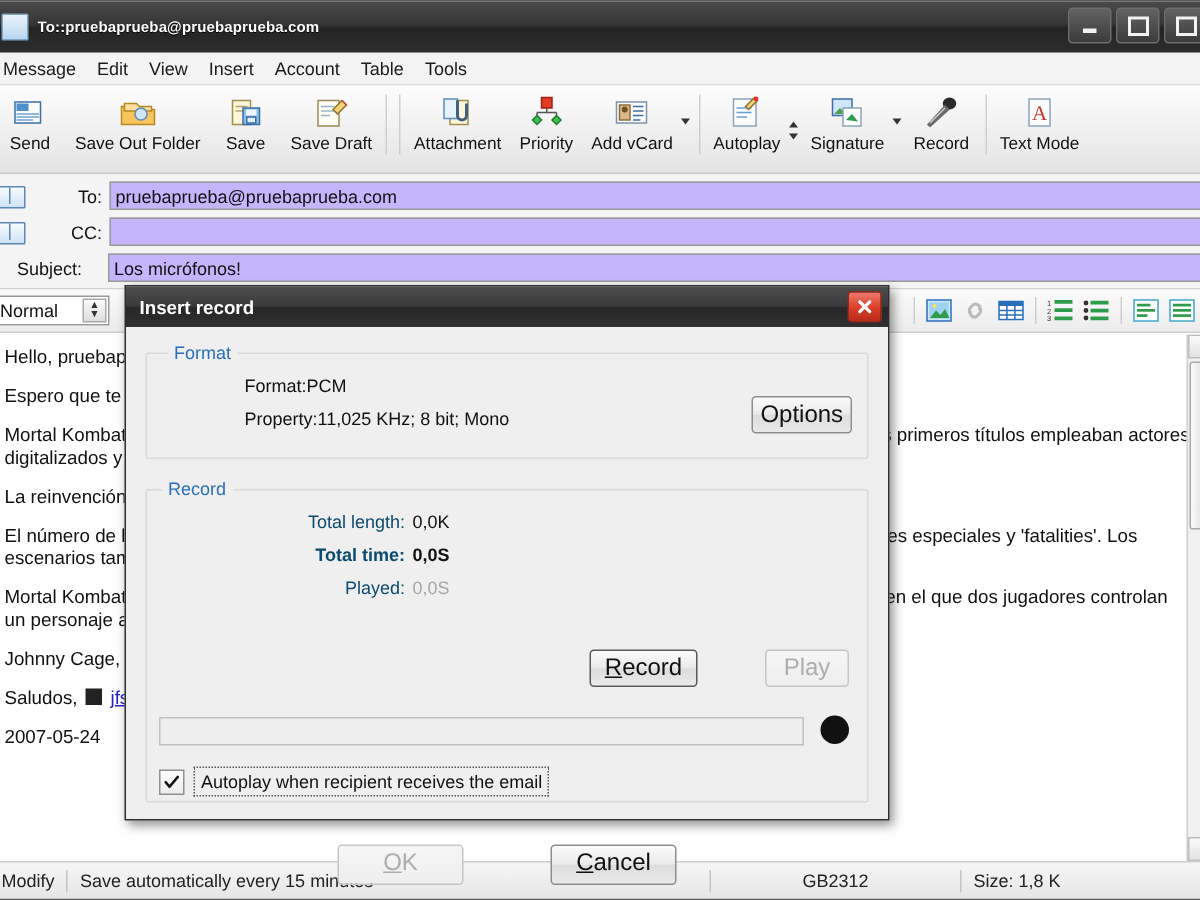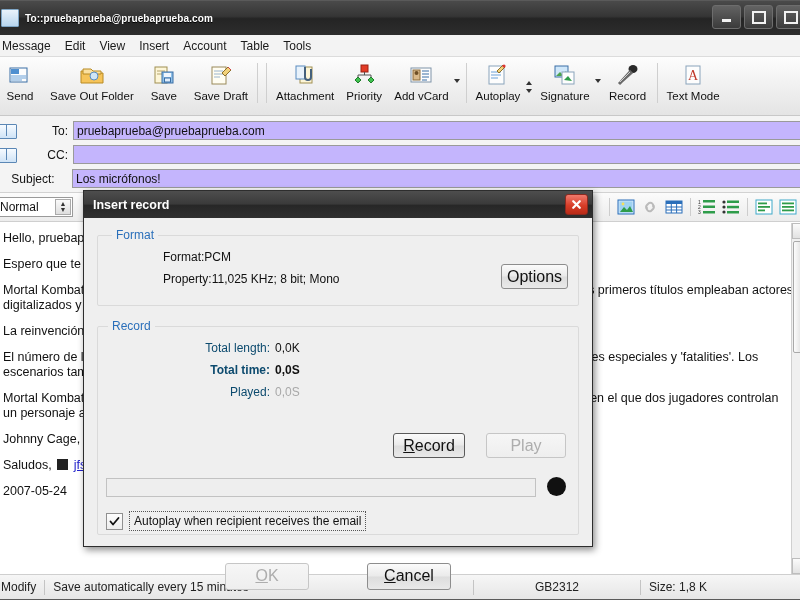--- a/index.html
+++ b/index.html
@@ -101,21 +101,21 @@
   .rvalue.dim{color:#a8a8a8;}
 
   .btn{border:1px solid #8d8d8d;border-radius:3px;background:linear-gradient(to bottom,#fbfbfb,#eaeaea 48%,#dddddd 52%,#e9e9e9);
        font-size:16px;color:#111;display:flex;align-items:center;justify-content:center;font-family:inherit;}
   .btn.focus{border:1.5px solid #5a5a5a;}
   .btn.disabled{color:#adadad;border-color:#c6c6c6;background:linear-gradient(to bottom,#f6f6f6,#eeeeee);}
   .btn u{text-decoration:underline;}
 
   .opt-btn{position:absolute;right:10px;top:22px;width:67px;height:25px;}
   .rec-btn{position:absolute;right:113px;top:100px;width:72px;height:25px;}
-  .play-btn{position:absolute;right:12px;top:100px;width:80px;height:25px;}
+  .play-btn{position:absolute;right:12px;top:100px;width:56px;height:25px;}
 
   .progress{position:absolute;left:8px;top:145px;width:430px;height:19px;background:#eeeeee;
             border:1px solid #c2c2c2;box-sizing:border-box;}
   .reclamp{position:absolute;right:12px;top:144px;width:19px;height:19px;border-radius:50%;background:#111;}
 
   .chk-row{position:absolute;left:8px;top:178px;display:flex;align-items:center;}
   .chk-box{width:15px;height:15px;background:linear-gradient(#fdfdfd,#ededed);border:1px solid #909090;
            display:flex;align-items:center;justify-content:center;margin-right:6px;}
   .chk-label{border:1px dotted #555;padding:2px 4px;font-size:12px;color:#111;}
 

